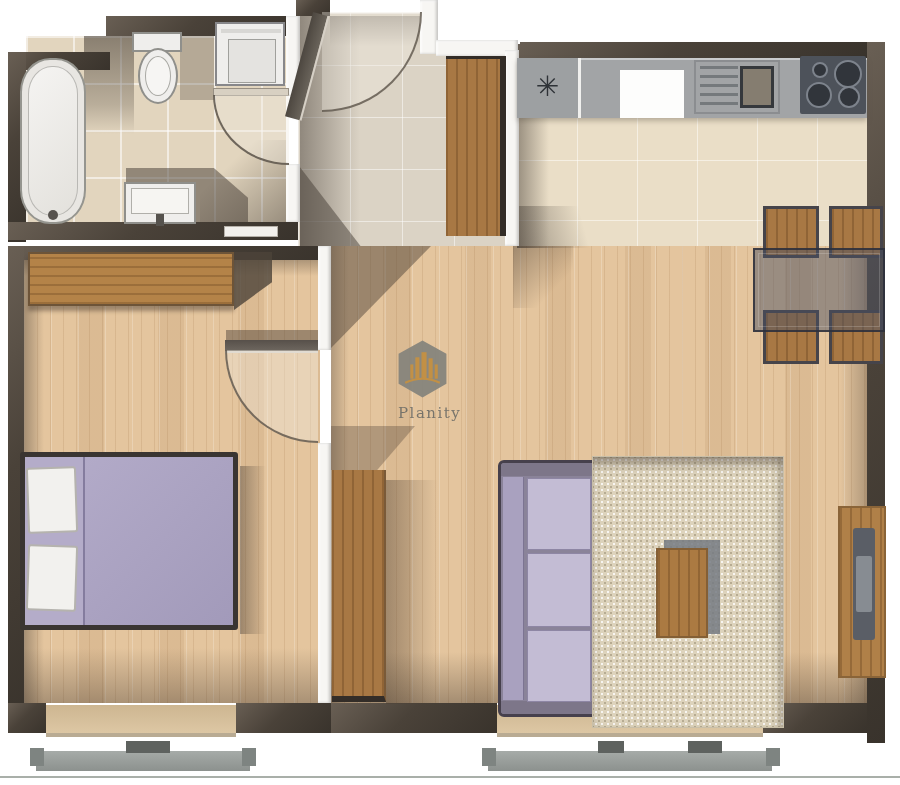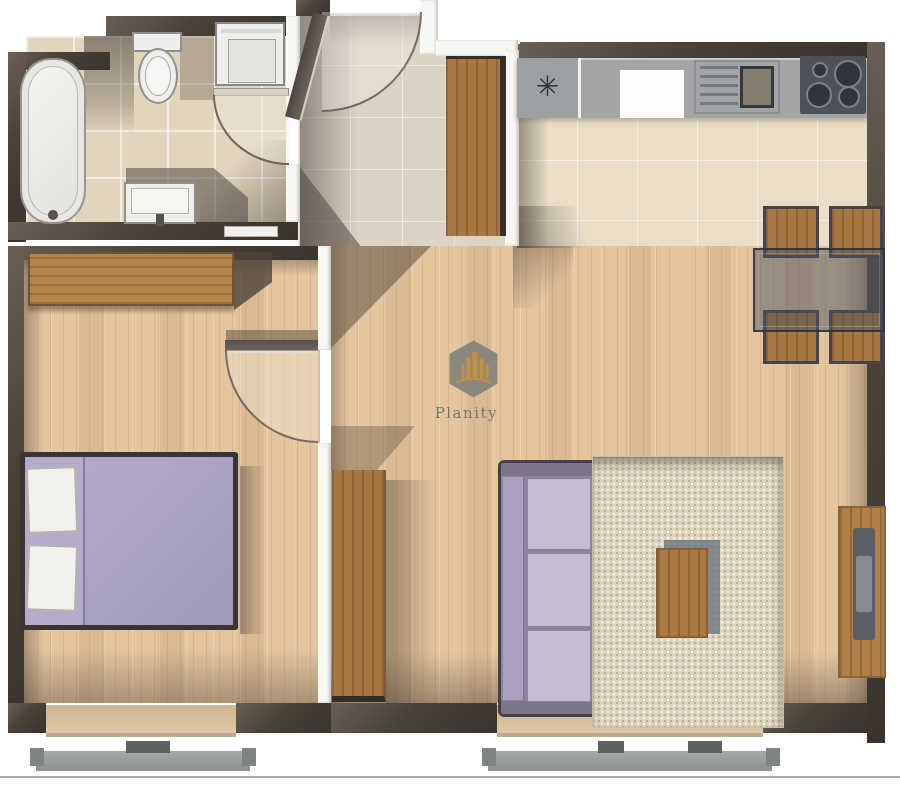--- a/index.html
+++ b/index.html
@@ -161,21 +161,21 @@
     <div class="abs" style="left:26px;top:167px;width:64px;height:72px;background:#c3bcd4;border:1px solid #8e86a4;box-sizing:border-box;"></div>
   </div>
   <div class="abs" style="left:592px;top:456px;width:192px;height:272px;background-color:#ddd3bc;background-image:radial-gradient(rgba(255,255,255,.8) 1px,transparent 1.4px),radial-gradient(rgba(150,140,112,.55) 1px,transparent 1.4px);background-size:6px 6px;background-position:0 0,3px 3px;border:1px solid #c9bfa8;box-sizing:border-box;box-shadow:inset 0 10px 12px -4px rgba(80,70,60,.55),inset -8px 0 10px -4px rgba(80,70,60,.25);"></div>
   <div class="abs" style="left:664px;top:540px;width:56px;height:94px;background:#767a82;opacity:.85;"></div>
   <div class="abs fwood grainV" style="left:656px;top:548px;width:52px;height:90px;background-color:#ab7a42;border:2px solid #845f35;box-sizing:border-box;"></div>
   <div class="abs fwood grainV" style="left:838px;top:506px;width:48px;height:172px;background-color:#b08048;border:2px solid #8a6438;box-sizing:border-box;"></div>
   <div class="abs" style="left:853px;top:528px;width:22px;height:112px;background:#5a5e66;border-radius:3px;">
     <div class="abs" style="left:3px;top:28px;width:16px;height:56px;background:#878c92;border-radius:2px;"></div>
   </div>
 
-  <div class="abs" style="left:398px;top:340px;width:100px;height:86px;text-align:right;">
+  <div class="abs" style="left:398px;top:340px;width:100px;height:86px;text-align:left;">
     <svg width="49" height="58" viewBox="0 0 48 57" style="opacity:.93;">
       <polygon points="24,0.5 47.5,13.5 47.5,43 24,56.5 0.5,43 0.5,13.5" fill="#85847c"></polygon>
       <rect x="12" y="24" width="3" height="14" fill="#c08d3f"></rect>
       <rect x="17" y="17" width="4" height="21" fill="#c08d3f"></rect>
       <rect x="23" y="12" width="5" height="26" fill="#c08d3f"></rect>
       <rect x="30" y="18" width="4" height="20" fill="#c08d3f"></rect>
       <rect x="36" y="24" width="3" height="14" fill="#c08d3f"></rect>
       <path d="M7,42 Q24,34 41,42" stroke="#c08d3f" stroke-width="2" fill="none"></path>
     </svg>
     <div style="font-family:'DejaVu Serif','Liberation Serif',serif;font-size:15px;color:#6d6c66;letter-spacing:1.5px;opacity:.9;margin-top:2px;">Planity</div>

